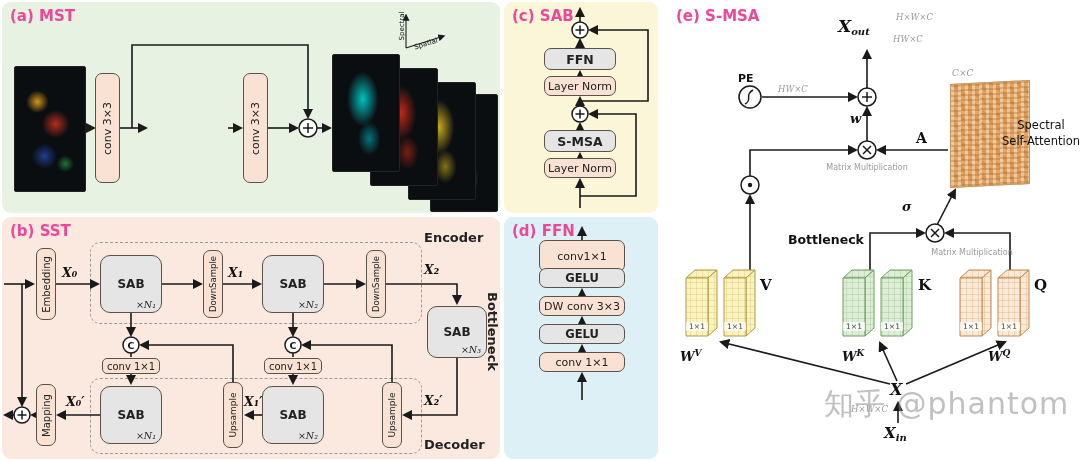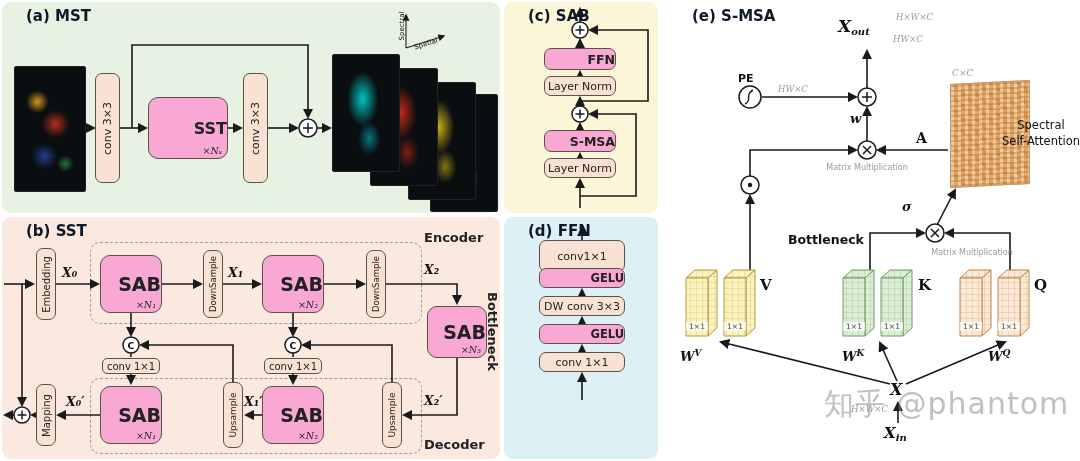--- a/index.html
+++ b/index.html
@@ -1,26 +1,26 @@
 <!DOCTYPE html>
 <html><head>
 <meta charset="utf-8">
 <style>
   html,body{margin:0;padding:0;background:#fff;}
   #stage{position:relative;width:1080px;height:461px;background:#fff;overflow:hidden;
          font-family:"DejaVu Sans","Liberation Sans",sans-serif;color:#111;}
   .panel{position:absolute;border-radius:9px;z-index:0;}
-  .plabel{position:absolute;font-size:15px;font-weight:600;color:#0f172a;z-index:3;white-space:nowrap;margin-left:16px;}
+  .plabel{position:absolute;font-size:15px;font-weight:600;color:#ec4899;z-index:3;white-space:nowrap;}
   .box{position:absolute;display:flex;align-items:center;justify-content:center;
        border:1.2px solid #5a5248;border-radius:7px;box-sizing:border-box;color:#222;z-index:3;}
-  .yellow{background:#f9a8d4;justify-content:flex-end;}
+  .yellow{background:#e5e5e5;}
   .pink{background:#f9e2d3;}
   .vtext{transform:rotate(-90deg);white-space:nowrap;font-size:9.5px;font-weight:500;}
   .bigbox{border-radius:10px;}
-  .sabmain{font-size:19px;font-weight:600;}
+  .sabmain{font-size:12px;font-weight:600;}
   .sabmult{position:absolute;right:5px;bottom:2px;font-size:9.5px;font-style:italic;
            font-family:"DejaVu Serif",serif;}
   .mathl{position:absolute;font-family:"DejaVu Serif",serif;font-weight:700;font-style:italic;
          color:#111;font-size:12.5px;z-index:3;white-space:nowrap;}
   .dims{position:absolute;font-family:"DejaVu Serif",serif;font-style:italic;color:#999;
         font-size:8.5px;z-index:3;white-space:nowrap;}
   .gray{position:absolute;color:#9a9a9a;font-size:8px;z-index:3;white-space:nowrap;}
   .dashedbox{position:absolute;border:1.5px dashed #9a9a9a;border-radius:10px;z-index:1;}
   .txt{position:absolute;z-index:3;white-space:nowrap;}
   .specimg{position:absolute;border:1px solid #222;background-color:#0b0e10;border-radius:2px;}
@@ -235,24 +235,20 @@
 
   <div class="txt" style="left:382px;top:22px;width:40px;text-align:center;font-size:7px;transform:rotate(-90deg);">Spectral</div>
   <div class="txt" style="left:406px;top:40px;width:40px;text-align:center;font-size:7px;transform:rotate(-17deg);">Spatial</div>
 
   <div class="specimg img-input" style="left:14px;top:66px;width:70px;height:124px;z-index:3;"></div>
 
   <div class="box pink" style="left:95px;top:73px;width:25px;height:110px;">
     <span class="vtext" style="font-size:11px;">conv 3×3</span>
   </div>
 
-  <div class="box yellow bigbox" style="left:148px;top:97px;width:80px;height:62px;">
-    <span style="font-size:16px;font-weight:600;">SST</span>
-    <span class="sabmult">×Nₛ</span>
-  </div>
 
   <div class="box pink" style="left:243px;top:73px;width:25px;height:110px;">
     <span class="vtext" style="font-size:11px;">conv 3×3</span>
   </div>
 
   <div class="specimg img-cyan" style="left:332px;top:54px;width:66px;height:116px;z-index:6;"></div>
   <div class="specimg img-red" style="left:370px;top:68px;width:66px;height:116px;z-index:5;"></div>
   <div class="specimg img-yellow" style="left:408px;top:82px;width:66px;height:116px;z-index:4;"></div>
   <div class="specimg img-gray" style="left:430px;top:94px;width:66px;height:116px;z-index:3;"></div>
 

